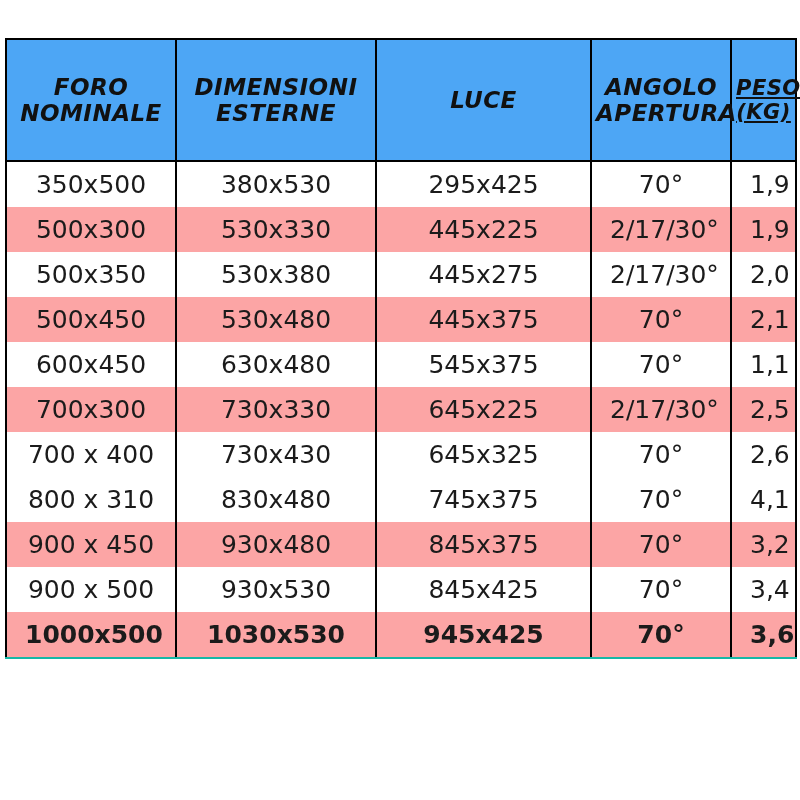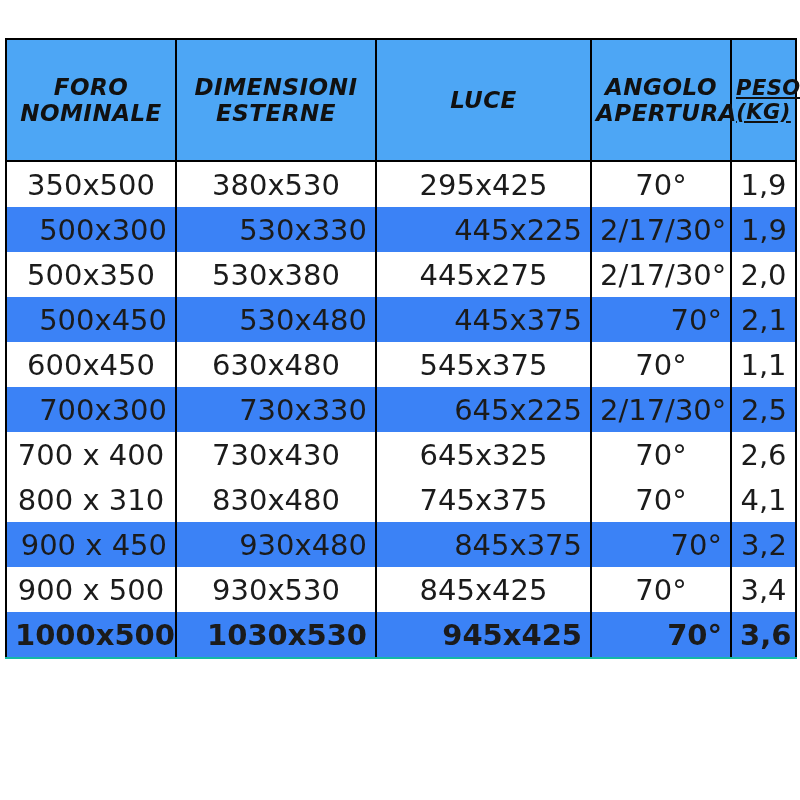--- a/index.html
+++ b/index.html
@@ -59,37 +59,36 @@
     display: block;
   }
 
   table.spec th.small {
     font-size: 21px;
     text-decoration: underline;
   }
 
   table.spec td {
     font-family: "DejaVu Sans", sans-serif;
-    font-size: 29px;
+    font-size: 25px;
     color: #1b1b1b;
     text-align: center;
     vertical-align: middle;
     height: 45px;
-    padding: 0 8px;
+    padding: 0 18px;
     border-left: 2px solid #000000;
     border-right: 2px solid #000000;
     border-top: none;
     border-bottom: none;
     white-space: nowrap;
     overflow: hidden;
   }
 
   table.spec tr.band td {
-    background: #3b82f6;
-    text-align: right;
+    background: #fca5a5;
   }
 
   table.spec tr.plain td {
     background: #ffffff;
   }
 
   table.spec tr.first-body td {
     border-top: 2px solid #000000;
   }
 

